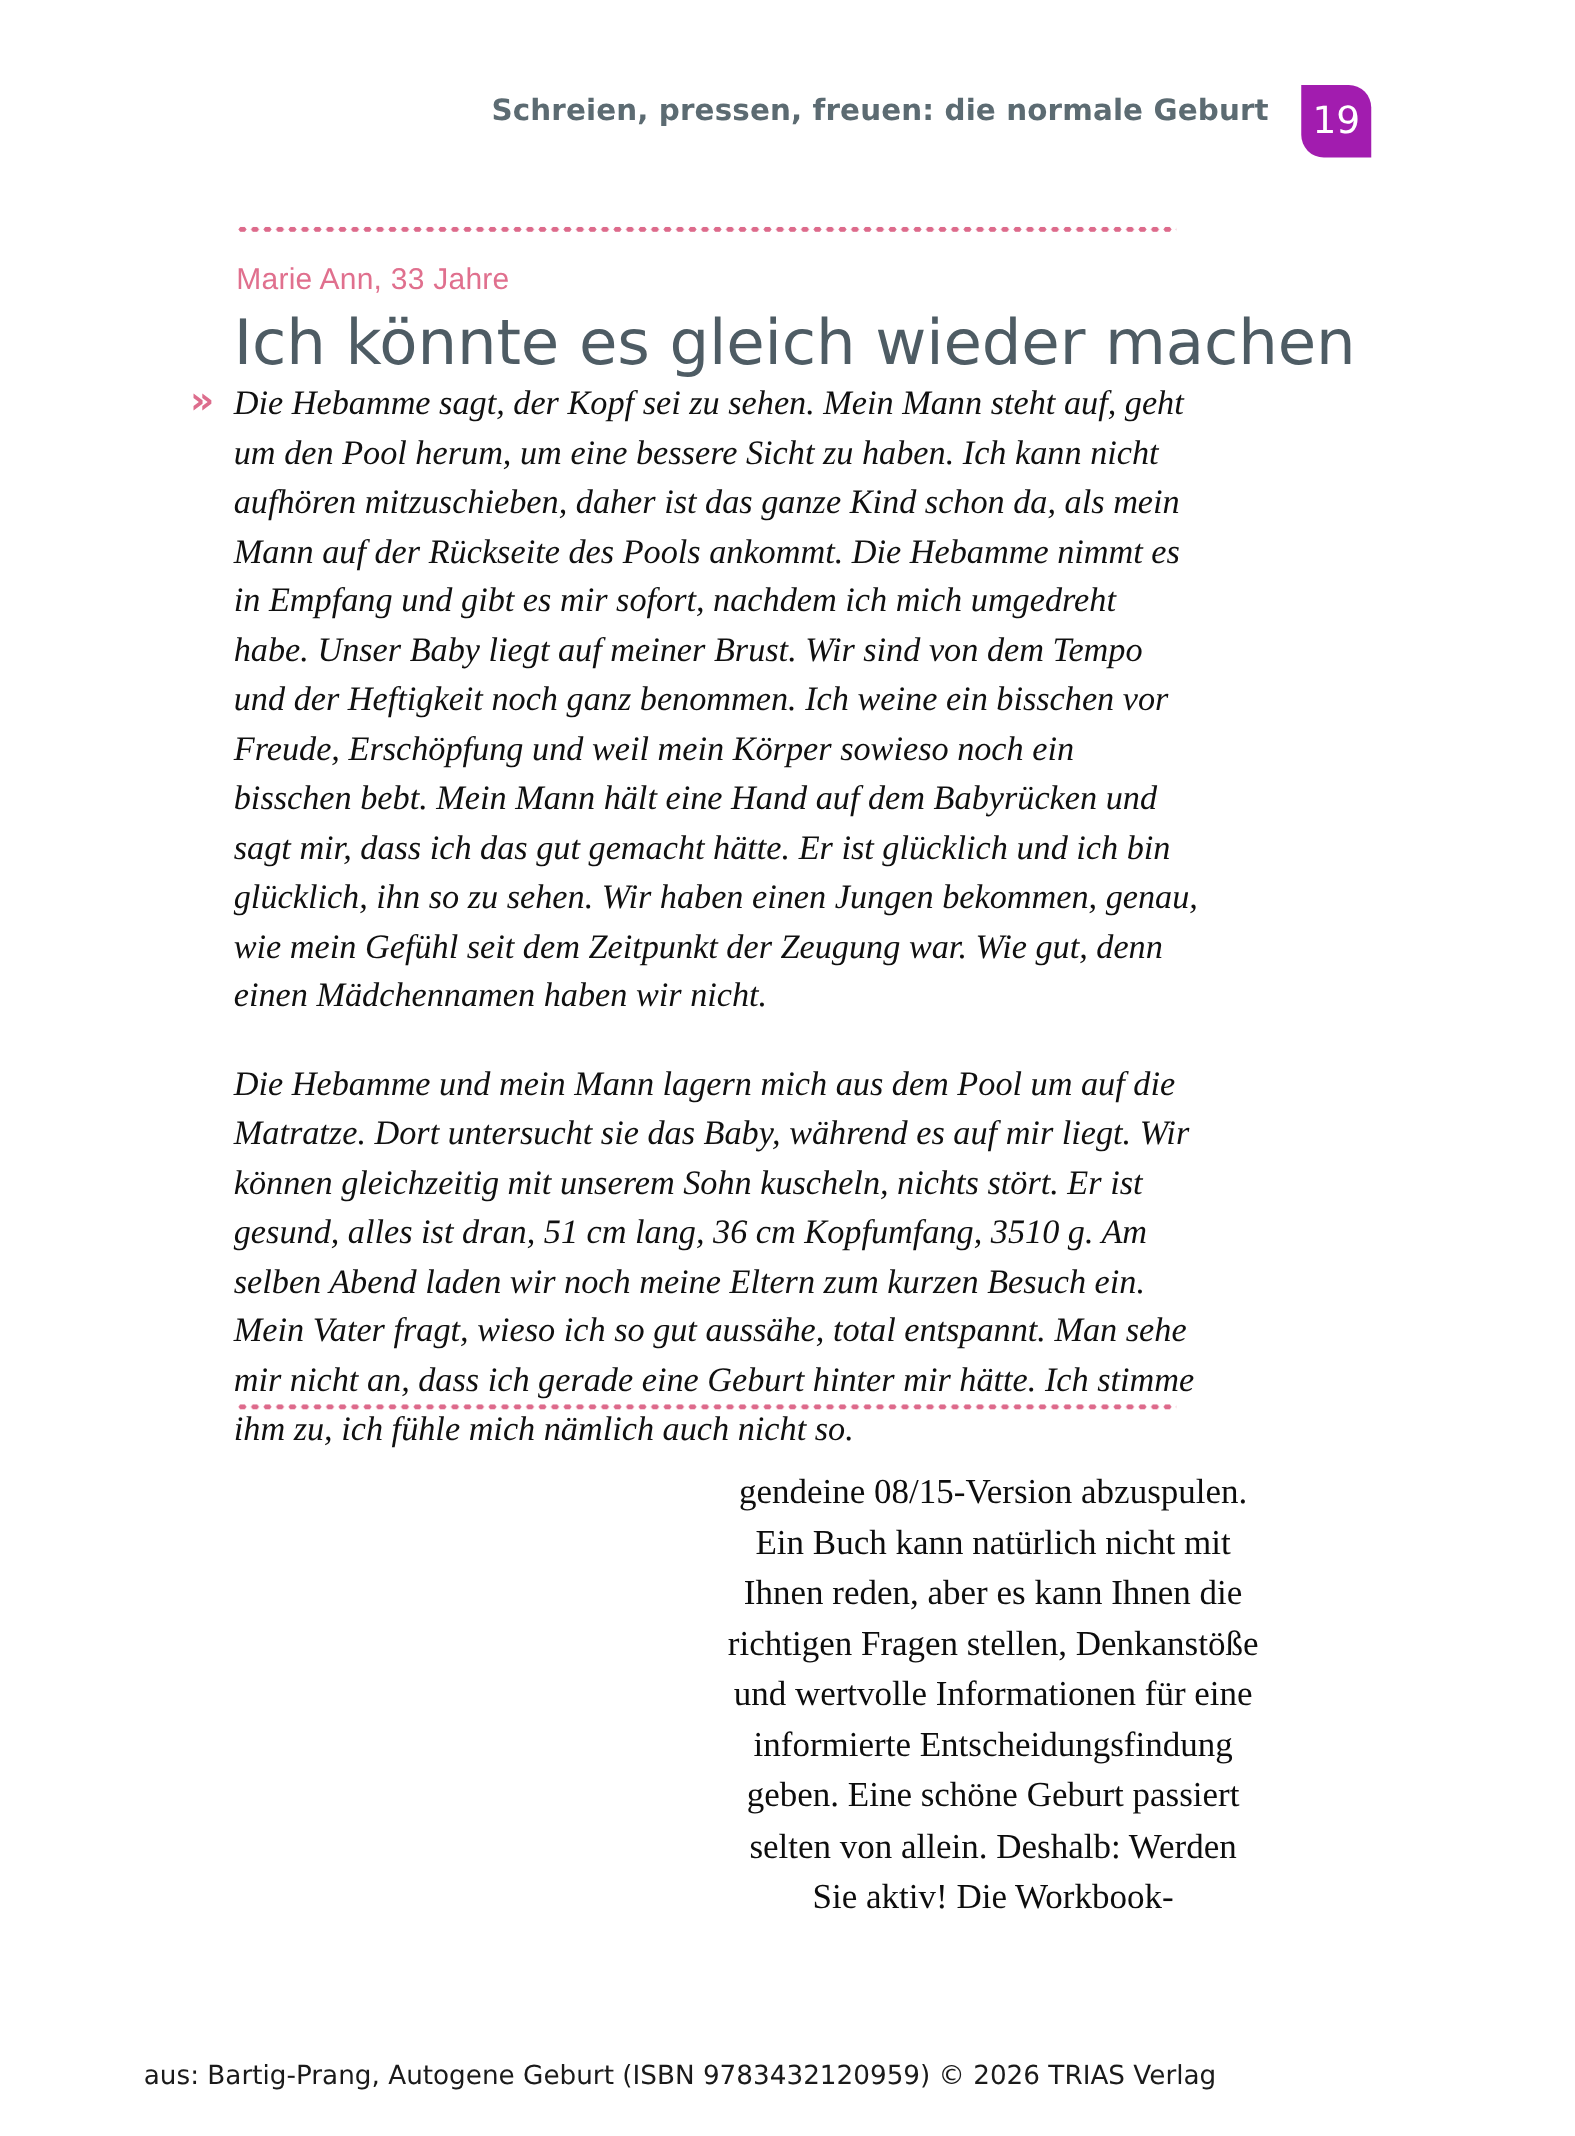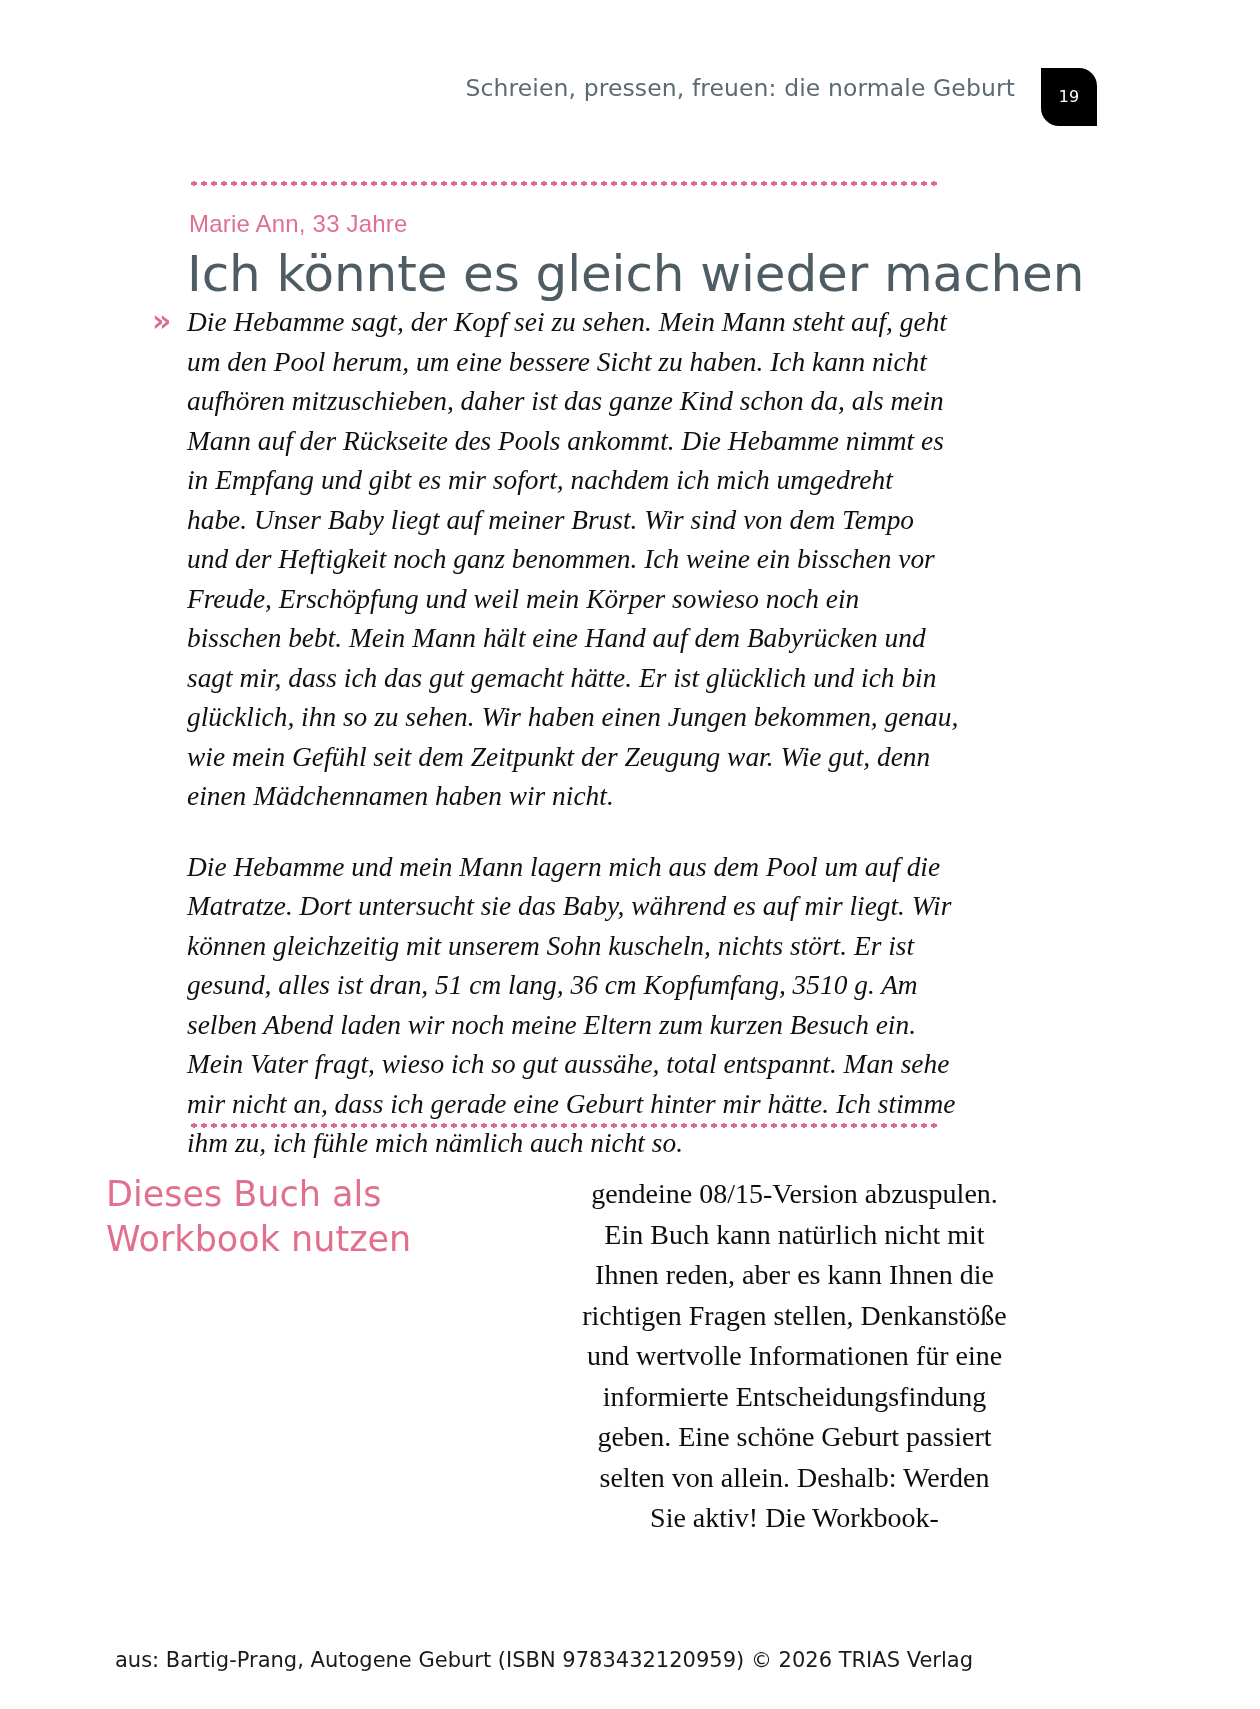--- a/index.html
+++ b/index.html
@@ -22,32 +22,33 @@
     position: absolute;
     top: 74px;
     left: 0;
     width: 1015px;
     text-align: right;
     font-family: "DejaVu Sans", sans-serif;
     font-size: 23.5px;
     letter-spacing: 0.1px;
     color: #5c6b72;
     white-space: nowrap;
+    font-weight: bold;
   }
   .page-badge {
     position: absolute;
     top: 68px;
     left: 1041px;
     width: 56px;
     height: 58px;
-    background: #000000;
+    background: #a21caf;
     border-radius: 0 18px 0 18px;
     color: #ffffff;
     font-family: "DejaVu Sans", sans-serif;
-    font-size: 16px;
+    font-size: 30px;
     display: flex;
     align-items: center;
     justify-content: center;
     line-height: 1;
   }
 
   
   .dotted-rule {
     position: absolute;
     height: 7px;
@@ -172,21 +173,20 @@
 
   <div class="chevron-open">»</div>
 
   <div class="quote-body">
     <p>Die Hebamme sagt, der Kopf sei zu sehen. Mein Mann steht auf, geht um den Pool herum, um eine bessere Sicht zu haben. Ich kann nicht aufhören mitzuschieben, daher ist das ganze Kind schon da, als mein Mann auf der Rückseite des Pools ankommt. Die Hebamme nimmt es in Empfang und gibt es mir sofort, nachdem ich mich umgedreht habe. Unser Baby liegt auf meiner Brust. Wir sind von dem Tempo und der Heftigkeit noch ganz benommen. Ich weine ein bisschen vor Freude, Erschöpfung und weil mein Körper sowieso noch ein bisschen bebt. Mein Mann hält eine Hand auf dem Babyrücken und sagt mir, dass ich das gut gemacht hätte. Er ist glücklich und ich bin glücklich, ihn so zu sehen. Wir haben einen Jungen bekommen, genau, wie mein Gefühl seit dem Zeitpunkt der Zeugung war. Wie gut, denn einen Mädchennamen haben wir nicht.</p>
     <p>Die Hebamme und mein Mann lagern mich aus dem Pool um auf die Matratze. Dort untersucht sie das Baby, während es auf mir liegt. Wir können gleichzeitig mit unserem Sohn kuscheln, nichts stört. Er ist gesund, alles ist dran, 51 cm lang, 36 cm Kopfumfang, 3510 g. Am selben Abend laden wir noch meine Eltern zum kurzen Besuch ein. Mein Vater fragt, wieso ich so gut aussähe, total entspannt. Man sehe mir nicht an, dass ich gerade eine Geburt hinter mir hätte. Ich stimme ihm zu, ich fühle mich nämlich auch nicht so.</p>
   </div>
 
   <div class="dotted-rule rule-bottom"></div>
 
-  <div class="section-heading">Dieses Buch als Workbook nutzen</div>
 
 
   <div class="col col-right">
     <p>gendeine 08/15-Version abzuspulen. Ein Buch kann natürlich nicht mit Ihnen reden, aber es kann Ihnen die richtigen Fragen stellen, Denkanstöße und wertvolle Informationen für eine informierte Entscheidungsfindung geben. Eine schöne Geburt passiert selten von allein. Deshalb: Werden Sie aktiv! Die Workbook-</p>
   </div>
 
   <div class="footer">aus: Bartig-Prang, Autogene Geburt (ISBN 9783432120959) © 2026 TRIAS Verlag</div>
 
 </div>
 

